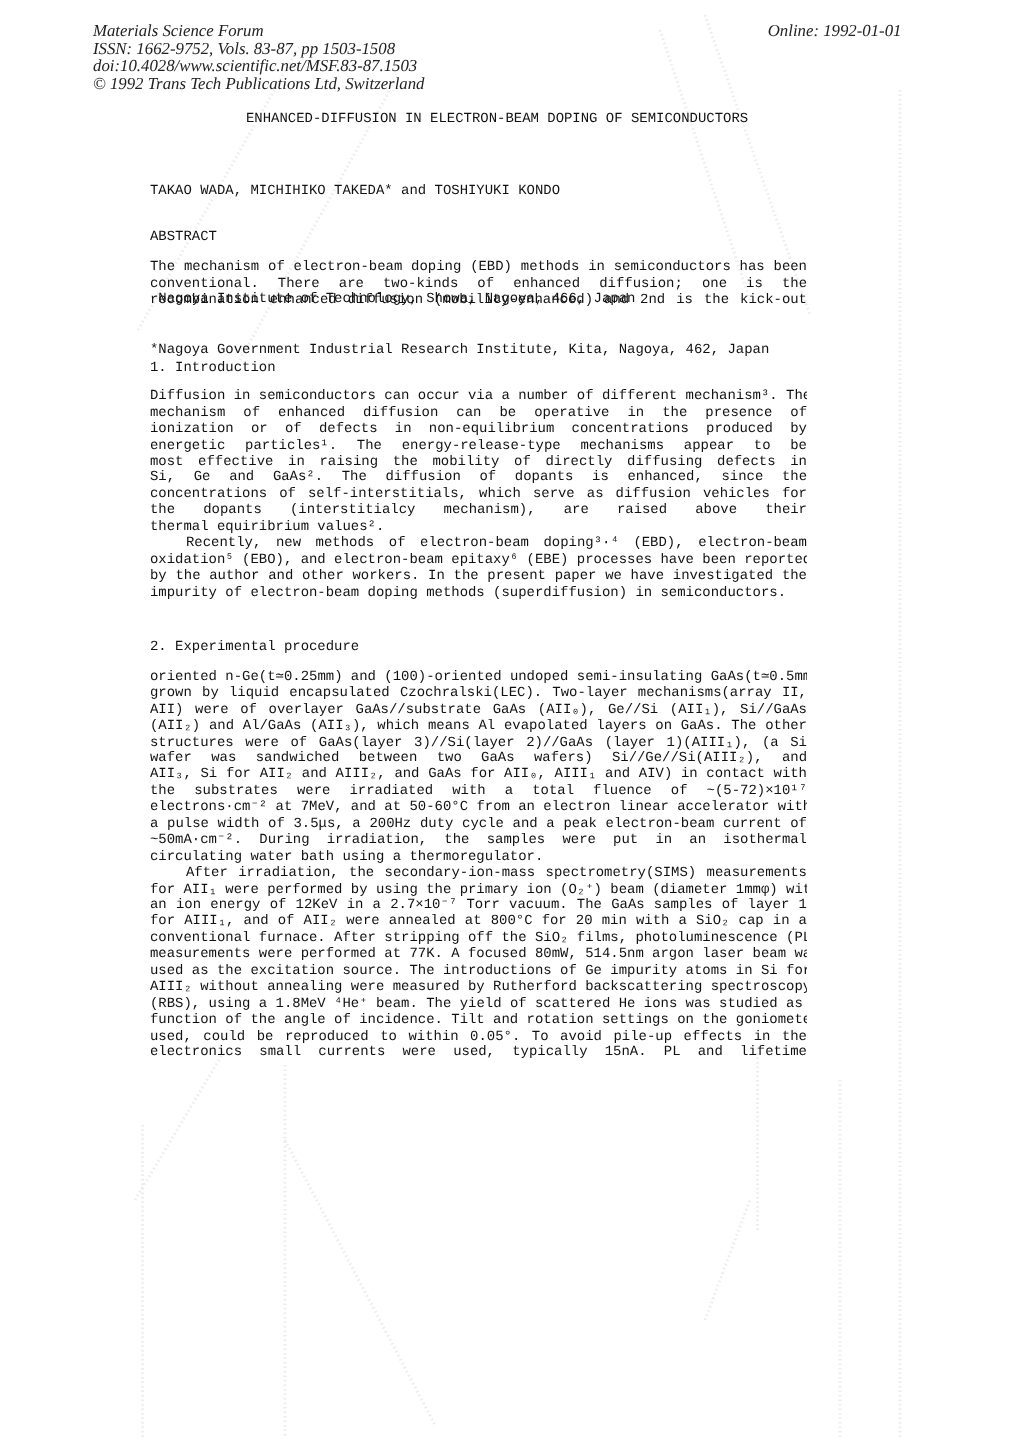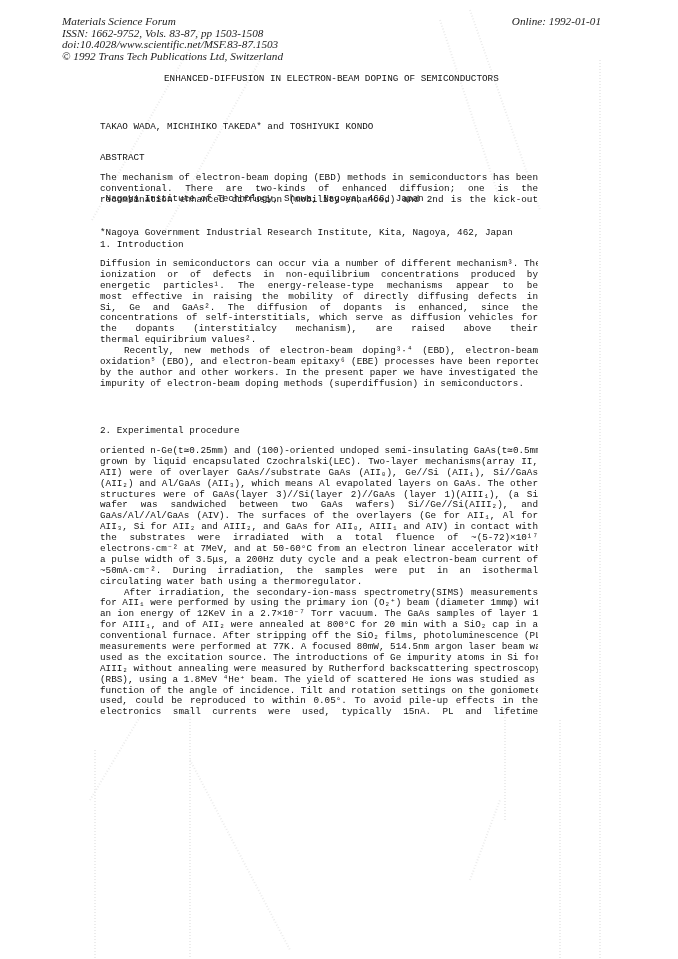--- a/index.html
+++ b/index.html
@@ -57,20 +57,21 @@
 <div class="mono abs-h">ABSTRACT</div>
 <div class="mono para" style="top:173px;">
   <div>The mechanism of electron-beam doping (EBD) methods in semiconductors has been</div>
   <div>conventional. There are two-kinds of enhanced diffusion; one is the</div>
   <div>recombination enhanced diffusion (mobility-enhanced) and 2nd is the kick-out</div>
 </div>
 
 <div class="mono sec-h" style="top:239px;">1. Introduction</div>
 <div class="mono para" style="top:259px;">
   <div>Diffusion in semiconductors can occur via a number of different mechanism³. The</div>
+  <div>mechanism of enhanced diffusion can be operative in the presence of</div>
   <div>ionization or of defects in non-equilibrium concentrations produced by</div>
   <div>energetic particles¹. The energy-release-type mechanisms appear to be</div>
   <div>most effective in raising the mobility of directly diffusing defects in</div>
   <div>Si, Ge and GaAs². The diffusion of dopants is enhanced, since the</div>
   <div>concentrations of self-interstitials, which serve as diffusion vehicles for</div>
   <div>the dopants (interstitialcy mechanism), are raised above their</div>
   <div class="last">thermal equiribrium values².</div>
   <div class="indent">Recently, new methods of electron-beam doping³·⁴ (EBD), electron-beam</div>
   <div>oxidation⁵ (EBO), and electron-beam epitaxy⁶ (EBE) processes have been reported</div>
   <div>by the author and other workers. In the present paper we have investigated the</div>
@@ -78,21 +79,20 @@
 </div>
 
 <div class="mono sec-h" style="top:425px;">2. Experimental procedure</div>
 <div class="mono para" style="top:446px;">
   <div>oriented n-Ge(t≃0.25mm) and (100)-oriented undoped semi-insulating GaAs(t≃0.5mm)</div>
   <div>grown by liquid encapsulated Czochralski(LEC). Two-layer mechanisms(array II,</div>
   <div>AII) were of overlayer GaAs//substrate GaAs (AII₀), Ge//Si (AII₁), Si//GaAs</div>
   <div>(AII₂) and Al/GaAs (AII₃), which means Al evapolated layers on GaAs. The other</div>
   <div>structures were of GaAs(layer 3)//Si(layer 2)//GaAs (layer 1)(AIII₁), (a Si</div>
   <div>wafer was sandwiched between two GaAs wafers) Si//Ge//Si(AIII₂), and</div>
-  <div>GaAs/Al//Al/GaAs (AIV). The surfaces of the overlayers (Ge for AII₁, Al for</div>
   <div>AII₃, Si for AII₂ and AIII₂, and GaAs for AII₀, AIII₁ and AIV) in contact with</div>
   <div>the substrates were irradiated with a total fluence of ~(5-72)×10¹⁷</div>
   <div>electrons·cm⁻² at 7MeV, and at 50-60°C from an electron linear accelerator with</div>
   <div>a pulse width of 3.5μs, a 200Hz duty cycle and a peak electron-beam current of</div>
   <div>~50mA·cm⁻². During irradiation, the samples were put in an isothermal</div>
   <div class="last">circulating water bath using a thermoregulator.</div>
   <div class="indent">After irradiation, the secondary-ion-mass spectrometry(SIMS) measurements</div>
   <div>for AII₁ were performed by using the primary ion (O₂⁺) beam (diameter 1mmφ) with</div>
   <div>an ion energy of 12KeV in a 2.7×10⁻⁷ Torr vacuum. The GaAs samples of layer 1</div>
   <div>for AIII₁, and of AII₂ were annealed at 800°C for 20 min with a SiO₂ cap in a</div>

